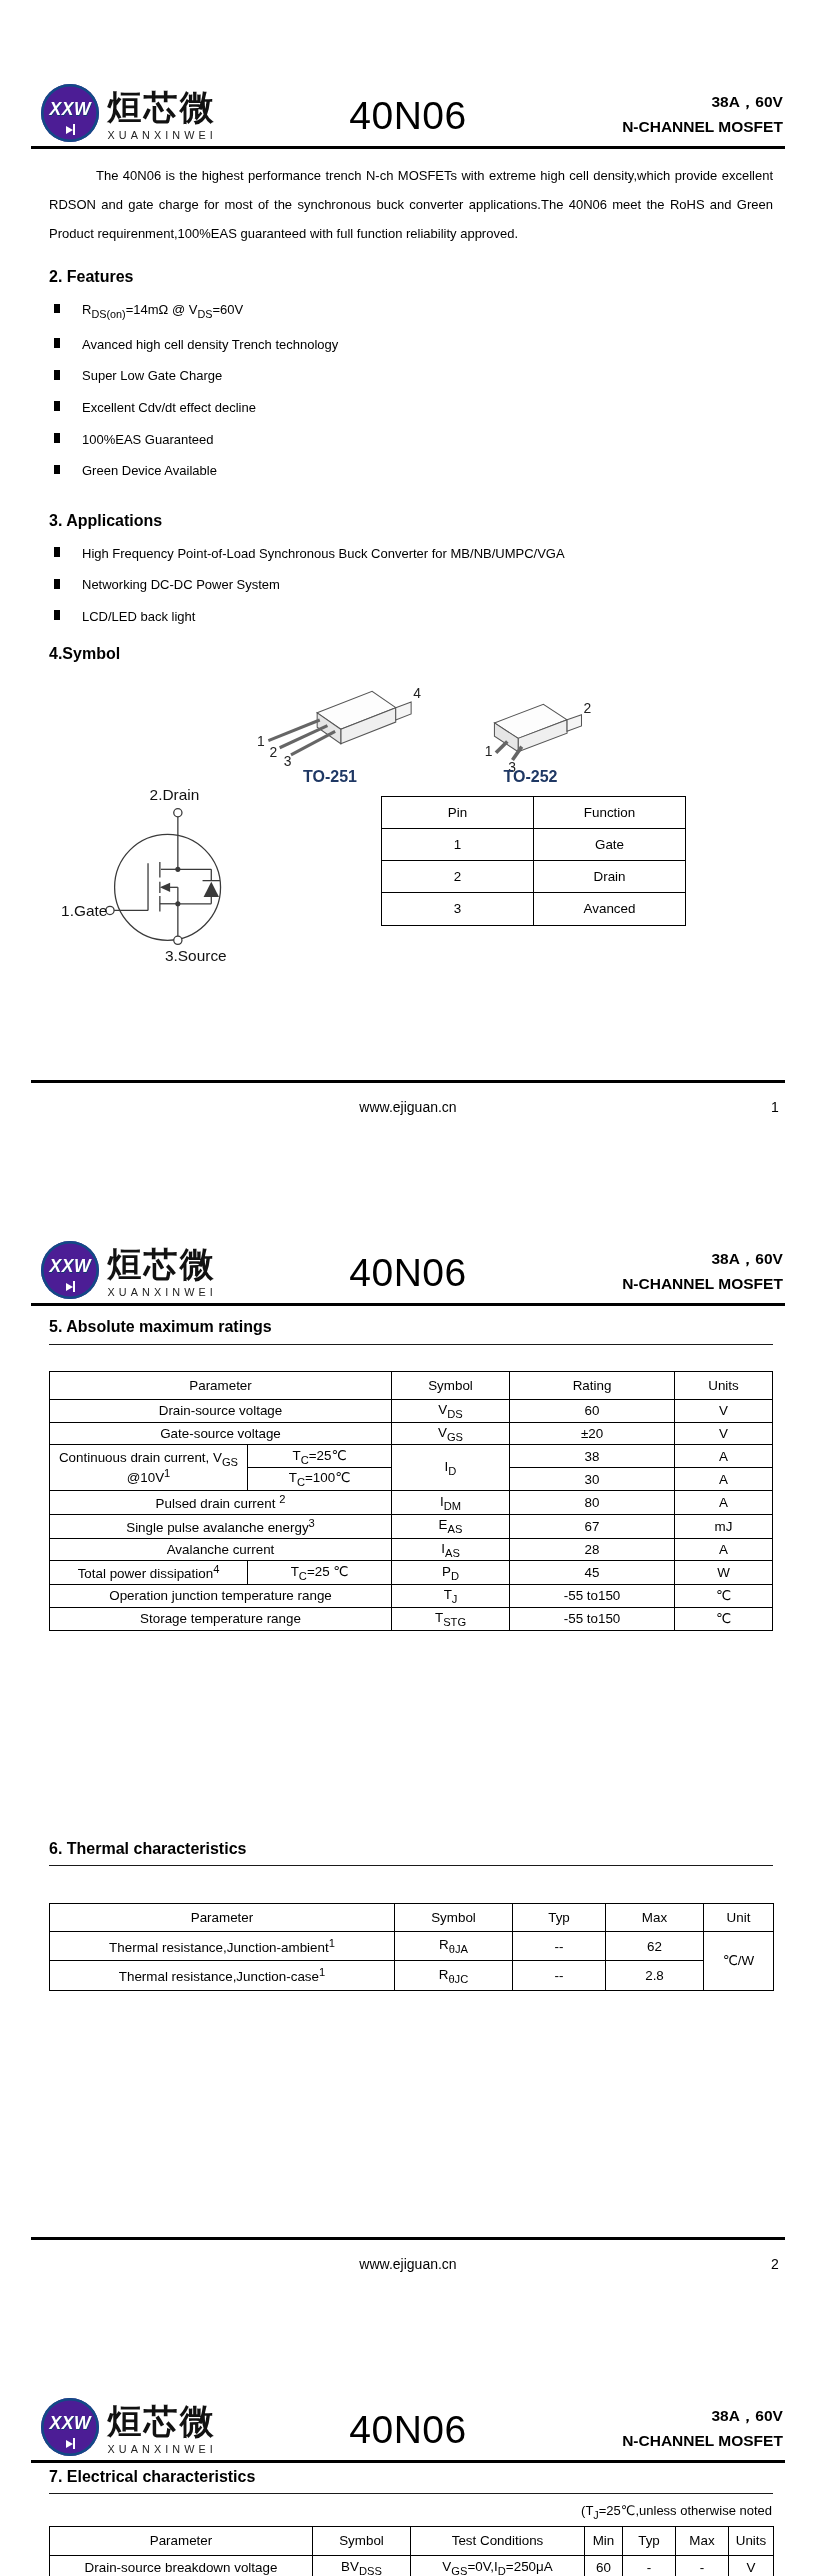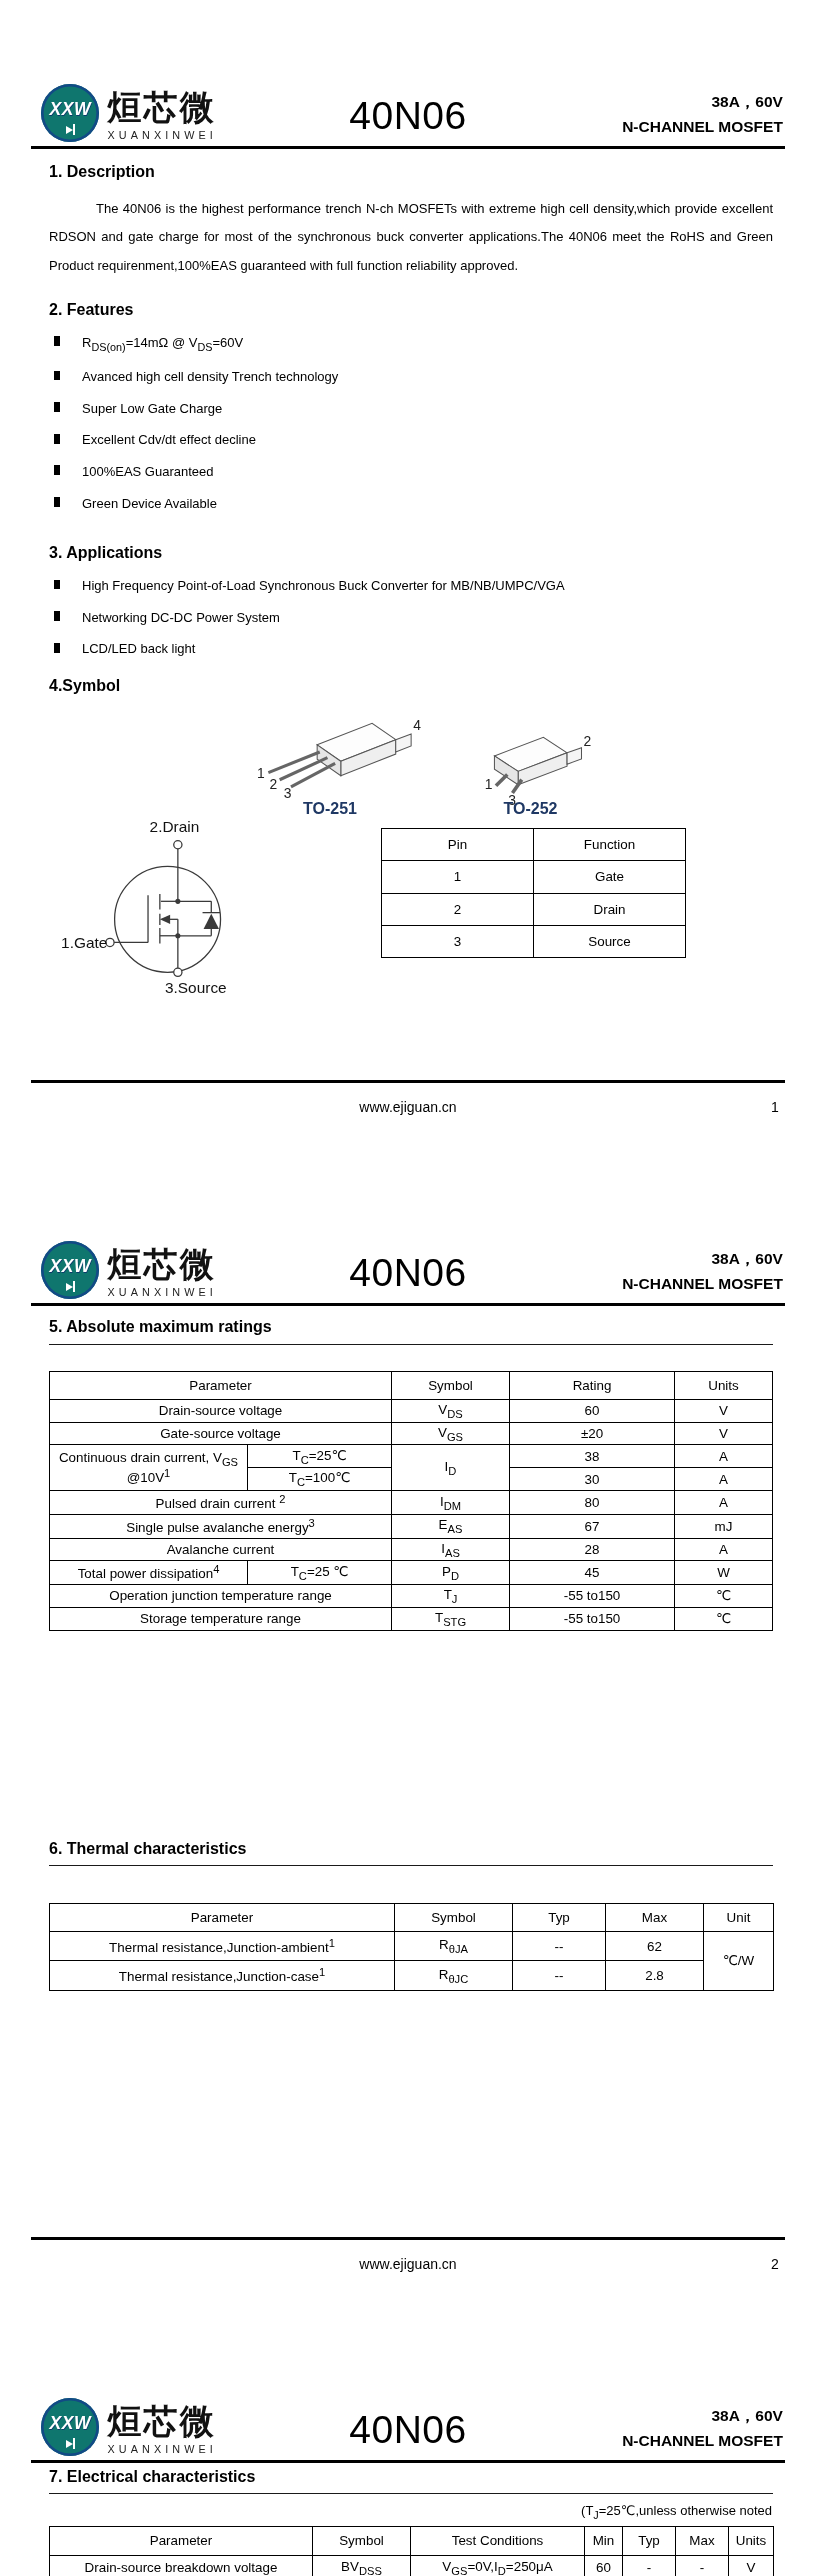--- a/index.html
+++ b/index.html
@@ -3,21 +3,21 @@
 <meta charset="utf-8">
 <style>
   html,body{margin:0;padding:0;background:#ffffff;}
   #doc{position:relative;width:818px;height:3470px;background:#fff;color:#000;
        font-family:"Liberation Sans","DejaVu Sans",sans-serif;}
   .page{position:relative;width:818px;height:1157px;overflow:hidden;background:#fff;}
 
   
   .hdr{position:absolute;left:31px;right:33px;top:43px;height:103px;border-bottom:3.6px solid #000;}
   .logo{position:absolute;left:10.3px;bottom:4.1px;display:flex;align-items:flex-end;gap:8.2px;}
-  .logo-mark{width:58px;height:58px;border-radius:50%;background:#0f766e;position:relative;
+  .logo-mark{width:58px;height:58px;border-radius:50%;background:#4c1d95;position:relative;
              box-shadow:inset 0 0 0 2.6px #124a86;flex:0 0 auto;text-decoration:underline;}
   .logo-xxw{position:absolute;left:0;right:0;top:15.5px;text-align:center;color:#fff;
             font-style:italic;font-weight:700;font-size:17.5px;letter-spacing:0.5px;
             text-shadow:0.5px 0.5px 0 #0d3a6b;}
   .logo-diode{position:absolute;left:0;right:0;bottom:7.2px;display:flex;justify-content:center;align-items:center;}
   .logo-diode .tri{width:0;height:0;border-top:4.6px solid transparent;border-bottom:4.6px solid transparent;
                    border-left:7.2px solid #fff;}
   .logo-diode .bar{width:1.5px;height:10.3px;background:#fff;margin-left:0.5px;}
   .logo-txt{padding-bottom:1px;}
   .logo-cn{font-size:34px;font-weight:700;line-height:1.05;letter-spacing:2.1px;color:#111;}
@@ -89,21 +89,20 @@
         </div>
       </div>
       <div class="part-no">40N06</div>
       <div class="hdr-right">
         <div>38A，60V</div>
         <div>N-CHANNEL MOSFET</div>
       </div>
     </div>
 
     <div class="content">
-      <h2 class="sec-h" style="margin-top:14.4px;">1. Description</h2>
       <p class="desc-p">The 40N06 is the highest performance trench N-ch MOSFETs with extreme high cell density,which provide excellent RDSON and gate charge for most of the synchronous buck converter applications.The  40N06  meet the RoHS and Green Product requirenment,100%EAS guaranteed with full function reliability approved.</p>
 
       <h2 class="sec-h" style="margin-top:20px;">2. Features</h2>
       <ul class="blist">
         <li>R<sub>DS(on)</sub>=14mΩ @ V<sub>DS</sub>=60V</li>
         <li>Avanced high cell density Trench technology</li>
         <li>Super Low Gate Charge</li>
         <li>Excellent Cdv/dt effect decline</li>
         <li>100%EAS Guaranteed</li>
         <li>Green Device Available</li>
@@ -209,21 +208,21 @@
             <tr>
               <td>1</td>
               <td>Gate</td>
             </tr>
             <tr>
               <td>2</td>
               <td>Drain</td>
             </tr>
             <tr>
               <td>3</td>
-              <td>Source</td>
+              <td>Avanced</td>
             </tr>
           </tbody>
         </table>
       </div>
     </div>
 
     <div class="pfoot">
       <div class="url">www.ejiguan.cn</div>
       <div class="pno">1</div>
     </div>

